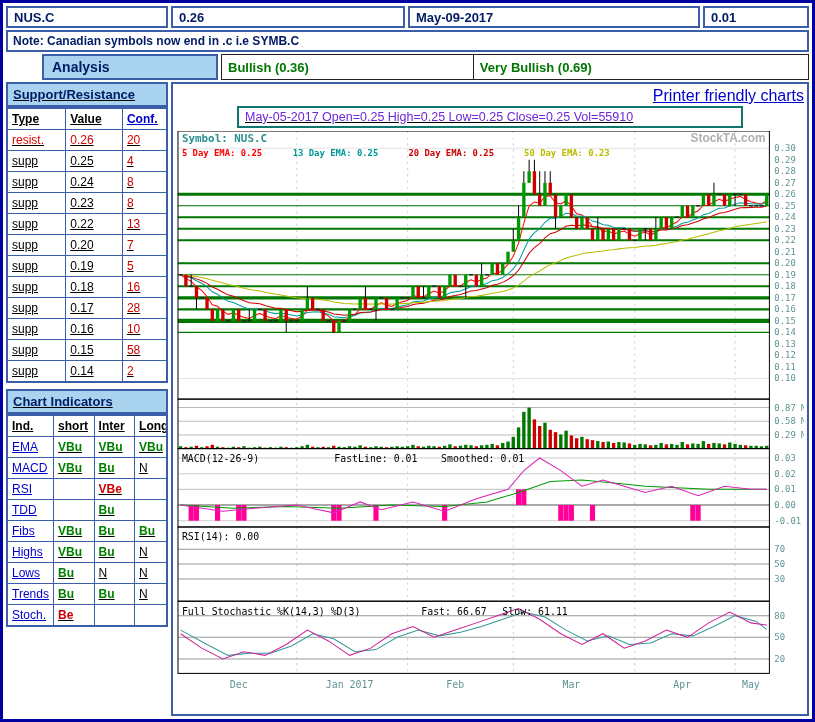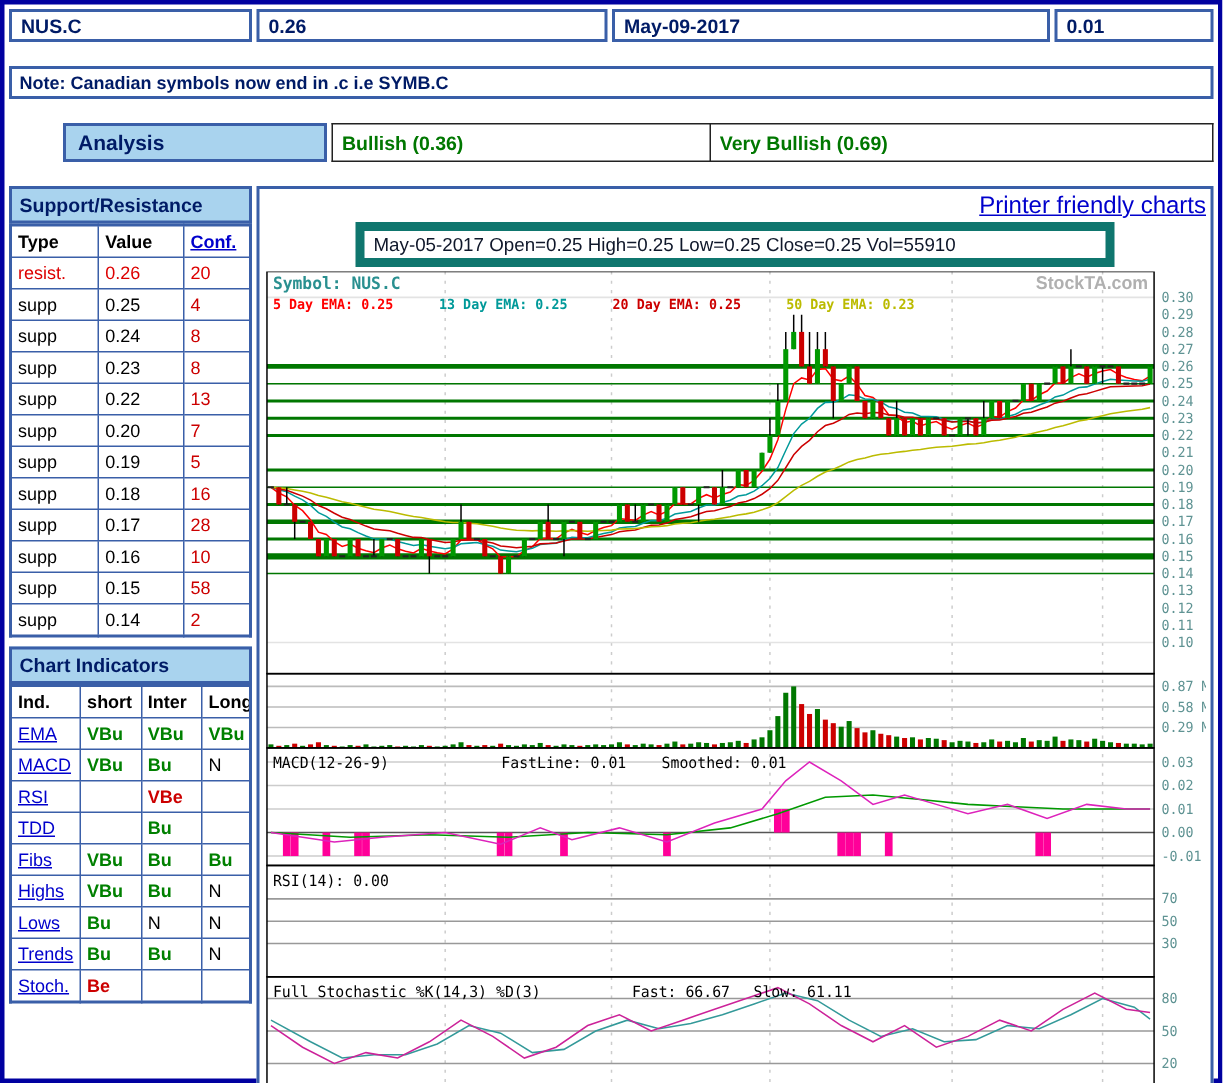--- a/index.html
+++ b/index.html
@@ -1,47 +1,47 @@
 <!DOCTYPE html>
 <html><head>
 <meta charset="utf-8">
 <style>
   html,body{margin:0;padding:0;background:#fff;font-family:"Liberation Sans",sans-serif;}
-  .page{box-sizing:border-box;width:815px;height:722px;border:3px solid #0000a0;padding:3px;display:flex;flex-direction:column;gap:16px;background:#fff;}
+  .page{box-sizing:border-box;width:815px;height:722px;border:3px solid #0000a0;padding:3px;display:flex;flex-direction:column;gap:2px;background:#fff;}
   
   .quote-row{display:flex;gap:3px;}
   .qcell{box-sizing:border-box;border:2px solid #3a5fa8;padding:2px 6px;font-size:13px;font-weight:bold;color:#001b66;height:22px;line-height:16px;background:#fff;}
   .q1{width:162px}.q2{width:234px}.q3{width:292px}.q4{flex:1}
   .note-row{box-sizing:border-box;border:2px solid #3a5fa8;padding:2px 5px;font-size:12px;font-weight:bold;color:#001b66;}
   
   .analysis-row{display:flex;gap:3px;margin-left:36px;}
   .analysis-label{box-sizing:border-box;width:176px;background:#a9d3ee;border:2px solid #3a5fa8;display:flex;align-items:center;padding-left:8px;font-size:14px;font-weight:bold;color:#001b66;}
   .analysis-table{flex:1;border-collapse:collapse;}
   .analysis-table th,.analysis-table td{border:1px solid #222;text-align:left;padding:2px 6px;height:20px;}
   .analysis-table th{font-size:14px;font-weight:bold;color:#000;}
   .analysis-table td{font-size:13px;font-weight:bold;color:#007700;}
   .col-overall{width:263px;}
   
-  .main-row{display:flex;gap:3px;flex:1;align-items:flex-start;}
+  .main-row{display:flex;gap:3px;flex:1;align-items:flex-start;text-decoration:underline;}
   .sidebar{width:162px;flex:none;}
   .panel-title{box-sizing:border-box;background:#a9d3ee;border:2px solid #3a5fa8;padding:3px 5px;font-size:13px;font-weight:bold;color:#001b66;}
   .side-table{border-collapse:collapse;width:100%;border:2px solid #3a5fa8;table-layout:fixed;}
   .side-table th,.side-table td{border:1px solid #3a5fa8;padding:3px 4px;font-size:12px;text-align:left;overflow:hidden;white-space:nowrap;}
   .side-table th{font-weight:bold;color:#000;}
   .mt{margin-top:6px;}
   .lnk{color:#0000cc;text-decoration:underline;cursor:pointer;}
   .resist{color:#dd0000;}
   .conf{color:#cc0000;}
   .bull{color:#008000;font-weight:bold;}
   .bear{color:#cc0000;font-weight:bold;}
   .neut{color:#000;}
   
   .chart-box{box-sizing:border-box;flex:1;border:2px solid #3a5fa8;padding:3px;align-self:stretch;background:#fff;}
   .printer-row{text-align:right;font-size:16px;height:17px;}
-  .quote-box{box-sizing:border-box;width:506px;margin:2px auto 3px auto;border:6px solid #0f766e;padding:2px 6px;font-size:12.5px;color:#0f172a;background:#fff;}
+  .quote-box{box-sizing:border-box;width:506px;margin:2px auto 3px auto;border:2px solid #0f766e;padding:2px 6px;font-size:12.5px;color:#6d28d9;background:#fff;}
   .chart-svg{display:block;width:100%;height:562px;}
   
   .ax{font:9px "DejaVu Sans Mono",monospace;fill:#5f9393;}
   .mo{font:10px "DejaVu Sans Mono",monospace;fill:#5f9393;}
   .symtext{font:bold 11px "DejaVu Sans Mono",monospace;fill:#2a9090;}
   .wm{font:bold 12px "Liberation Sans",sans-serif;fill:#b0b0b0;text-anchor:end;}
   .lg{font:bold 9px "DejaVu Sans Mono",monospace;}
   .pt{font:10px "DejaVu Sans Mono",monospace;fill:#000;}
 </style>
 </head>

